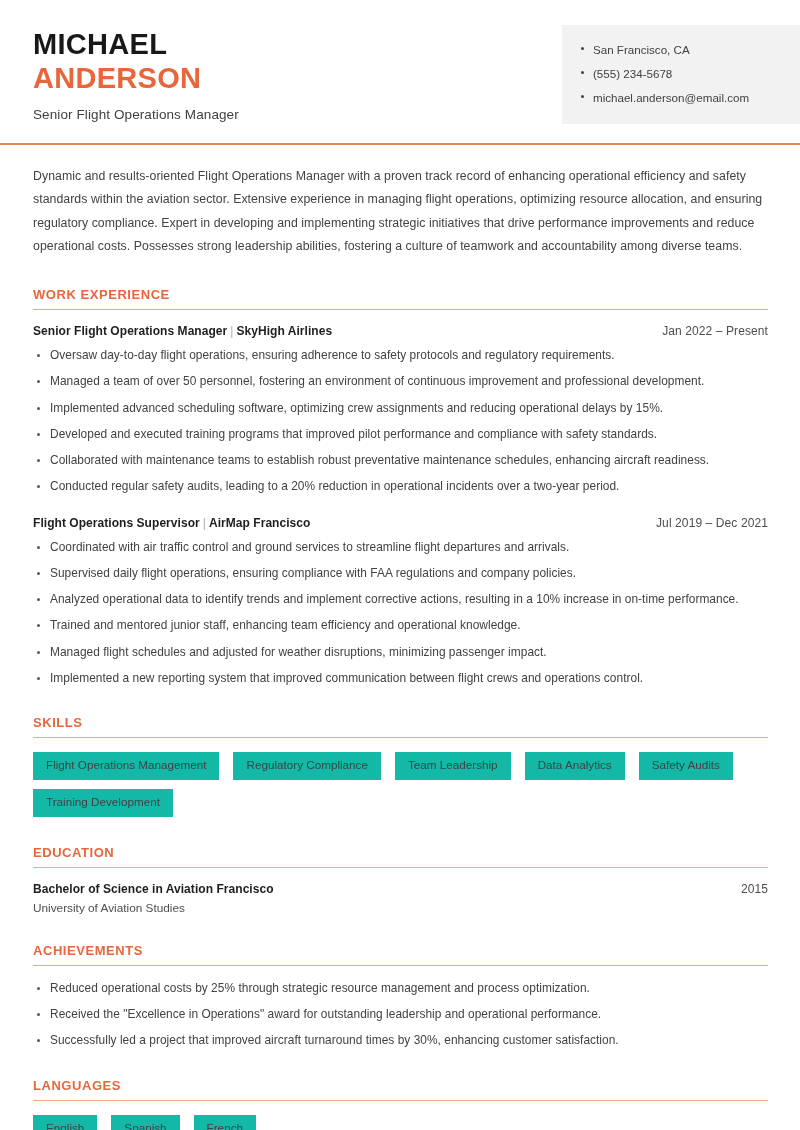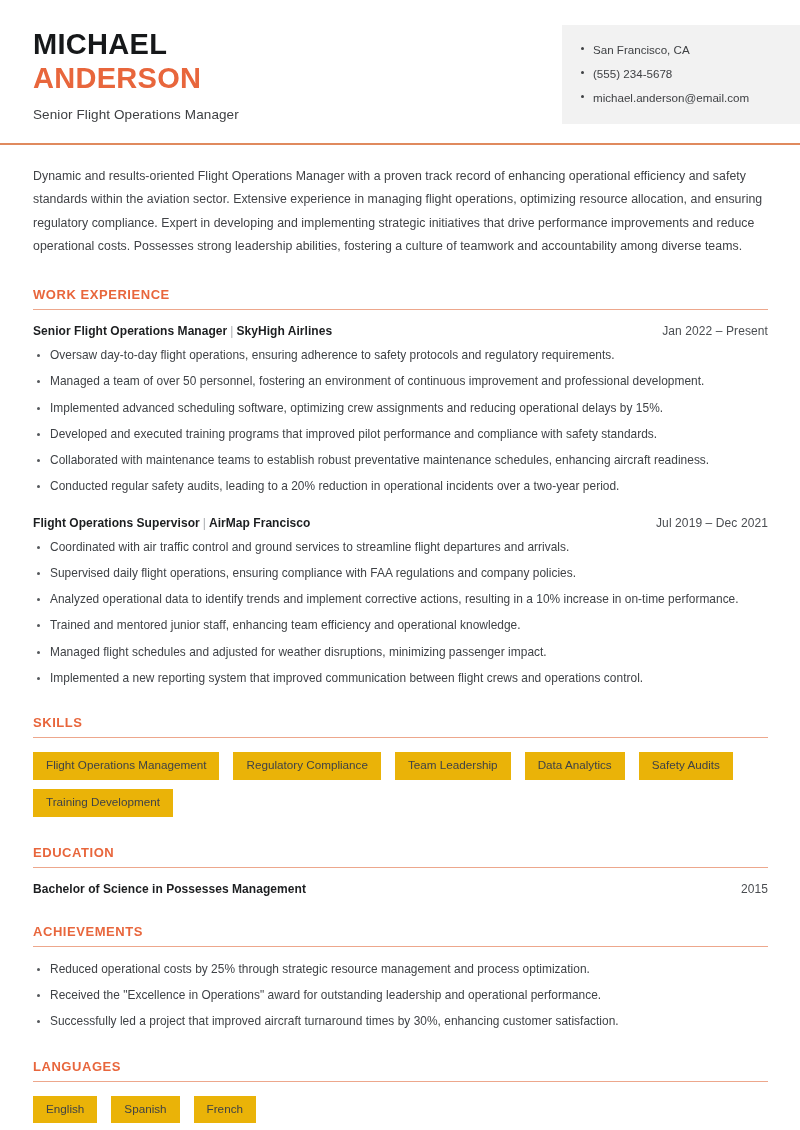--- a/index.html
+++ b/index.html
@@ -190,21 +190,21 @@
   }
 
   
   .chips {
     display: flex;
     flex-wrap: wrap;
     gap: 9px 14px;
     margin-top: 2px;
   }
   .chip {
-    background: #eab308;
+    background: #14b8a6;
     color: #3f4246;
     font-size: 11.7px;
     padding: 7px 13px 8px 13px;
     line-height: 1.1;
     white-space: nowrap;
   }
   .chip-sm {
     padding: 7px 13px 8px 13px;
   }
 </style>
@@ -284,23 +284,24 @@
         <span class="chip">Safety Audits</span>
         <span class="chip">Training Development</span>
       </div>
     </div>
 
     <div class="section">
       <div class="section-title">EDUCATION</div>
       <div class="section-rule"></div>
       <div class="entry">
         <div class="entry-head">
-          <div class="entry-heading">Bachelor of Science in Possesses Management</div>
+          <div class="entry-heading">Bachelor of Science in Aviation Francisco</div>
           <div class="entry-date">2015</div>
         </div>
+        <div class="entry-sub">University of Aviation Studies</div>
       </div>
     </div>
 
     <div class="section">
       <div class="section-title">ACHIEVEMENTS</div>
       <div class="section-rule"></div>
       <ul class="bullets">
         <li>Reduced operational costs by 25% through strategic resource management and process optimization.</li>
         <li>Received the "Excellence in Operations" award for outstanding leadership and operational performance.</li>
         <li>Successfully led a project that improved aircraft turnaround times by 30%, enhancing customer satisfaction.</li>

